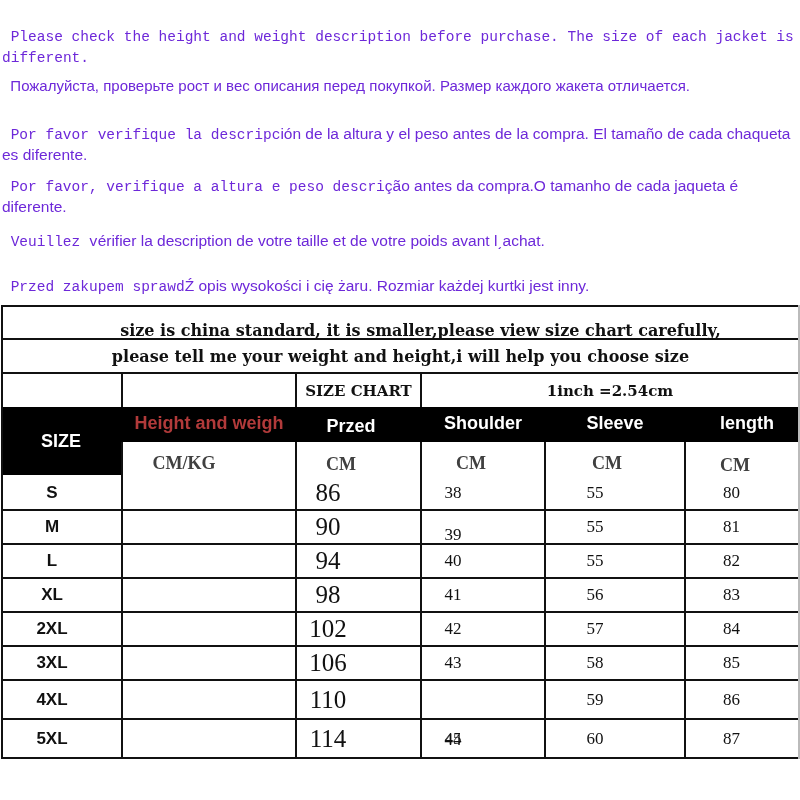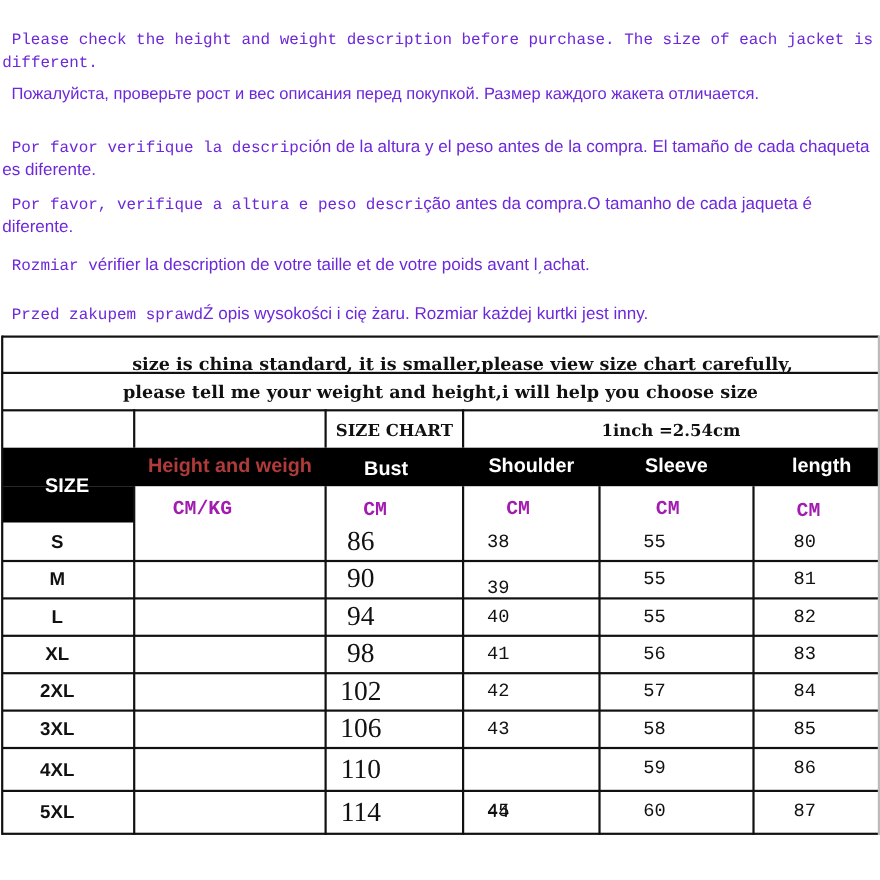--- a/index.html
+++ b/index.html
@@ -13,42 +13,42 @@
     }
     .mono { font-family: "Liberation Mono", monospace; font-size: 14.5px; }
     .notice-ru { font-family: "Liberation Sans", sans-serif; font-size: 15px; }
     .line-h { position: absolute; height: 2px; background: #111; }
     .line-v { position: absolute; width: 2px; background: #111; }
     .cell { position: absolute; display: flex; align-items: center; justify-content: center; }
     .serif-bold { font-family: "DejaVu Serif", serif; font-weight: bold; font-size: 16px; color: #111; }
     .black-band { position: absolute; background: #000; }
     .hdr-white { color: #fff; font-weight: bold; font-size: 18px; font-family: "Liberation Sans", sans-serif; }
     .hdr-red { color: #b13a3a; font-weight: bold; font-size: 18px; font-family: "Liberation Sans", sans-serif; }
-    .unit { color: #a21caf; font-weight: bold; font-size: 18px; font-family: Liberation Mono, monospace; text-align: center; }
+    .unit { color: #404040; font-weight: bold; font-size: 18px; font-family: Liberation Serif, serif; text-align: center; }
     .size-label { font-weight: bold; font-size: 17px; color: #111; font-family: "Liberation Sans", sans-serif; }
     .bust { font-family: "Liberation Serif", serif; font-size: 25px; color: #111; }
-    .num { font-family: Liberation Mono, monospace; font-size: 17px; color: #111; }
+    .num { font-family: Liberation Serif, serif; font-size: 17px; color: #111; }
   </style>
 </head>
 <body>
 
 <div class="notice" style="top:6px;">
   <span class="mono">Please check the height and weight description before purchase. The size of each jacket is different.</span>
 </div>
 <div class="notice notice-ru" style="top:56px;">
   <span>Пожалуйста, проверьте рост и вес описания перед покупкой. Размер каждого жакета отличается.</span>
 </div>
 <div class="notice" style="top:104px;">
   <span class="mono">Por favor verifique la descripc</span><span>ión de la altura y el peso antes de la compra. El tamaño de cada chaqueta es diferente.</span>
 </div>
 <div class="notice" style="top:156px;">
   <span class="mono">Por favor, verifique a altura e peso descri</span><span>ção antes da compra.O tamanho de cada jaqueta é diferente.</span>
 </div>
 <div class="notice" style="top:211px;">
-  <span class="mono">Rozmiar v</span><span>érifier la description de votre taille et de votre poids avant l͵achat.</span>
+  <span class="mono">Veuillez v</span><span>érifier la description de votre taille et de votre poids avant l͵achat.</span>
 </div>
 <div class="notice" style="top:256px;">
   <span class="mono">Przed zakupem sprawd</span><span>Ź opis wysokości i cię żaru. Rozmiar każdej kurtki jest inny.</span>
 </div>
 
 <div>
 
   <div class="black-band" style="left:2px; top:407px; width:797px; height:35px;"></div>
   <div class="black-band" style="left:2px; top:442px; width:120px; height:33px;"></div>
 
@@ -78,21 +78,21 @@
   <div class="line-v" style="left:684px; top:442px; height:317px;"></div>
 
   <div class="cell serif-bold" style="left:2px; top:307px; width:797px; height:47px;margin-left:20px;">size is china standard, it is smaller,please view size chart carefully,</div>
   <div class="cell serif-bold" style="left:2px; top:340px; width:797px; height:32px;">please tell me your weight and height,i will help you choose size</div>
 
   <div class="cell serif-bold" style="left:297px; top:374px; width:123px; height:33px; font-size:15px;border-radius:15px;">SIZE CHART</div>
   <div class="cell serif-bold" style="left:422px; top:374px; width:376px; height:33px; font-size:15px;">1inch =2.54cm</div>
 
   <div class="cell hdr-white" style="left:2px; top:407px; width:168px; height:68px; justify-content:center; padding-right:50px; box-sizing:border-box;">SIZE</div>
   <div class="cell hdr-red" style="left:122px; top:407px; width:174px; height:33px;">Height and weigh</div>
-  <div class="cell hdr-white" style="left:296px; top:409px; width:110px; height:35px;">Bust</div>
+  <div class="cell hdr-white" style="left:296px; top:409px; width:110px; height:35px;">Przed</div>
   <div class="cell hdr-white" style="left:421px; top:407px; width:124px; height:33px;">Shoulder</div>
   <div class="cell hdr-white" style="left:545px; top:407px; width:140px; height:33px;">Sleeve</div>
   <div class="cell hdr-white" style="left:685px; top:407px; width:124px; height:33px;">length</div>
 
   <div class="cell unit" style="left:122px; top:448px; width:124px; height:30px;">CM/KG</div>
   <div class="cell unit" style="left:296px; top:448px; width:90px; height:32px;">CM</div>
   <div class="cell unit" style="left:421px; top:448px; width:100px; height:30px;">CM</div>
   <div class="cell unit" style="left:545px; top:448px; width:124px; height:30px;">CM</div>
   <div class="cell unit" style="left:685px; top:450px; width:100px; height:30px;">CM</div>
 

